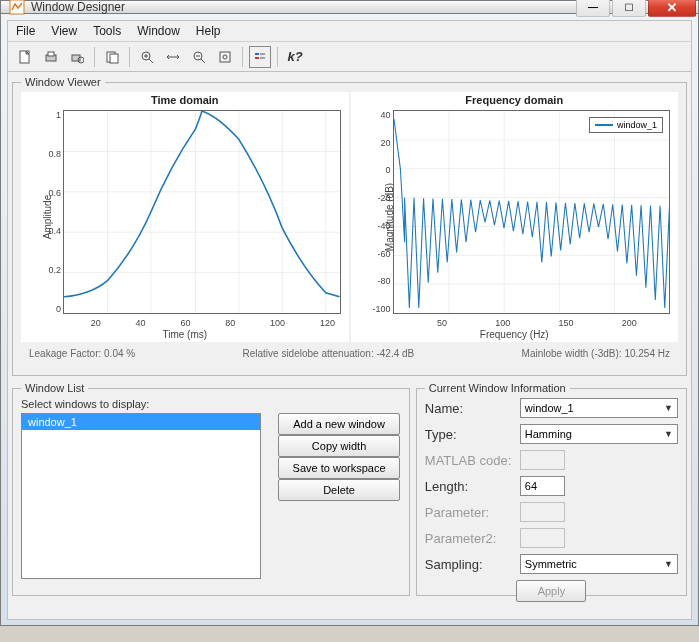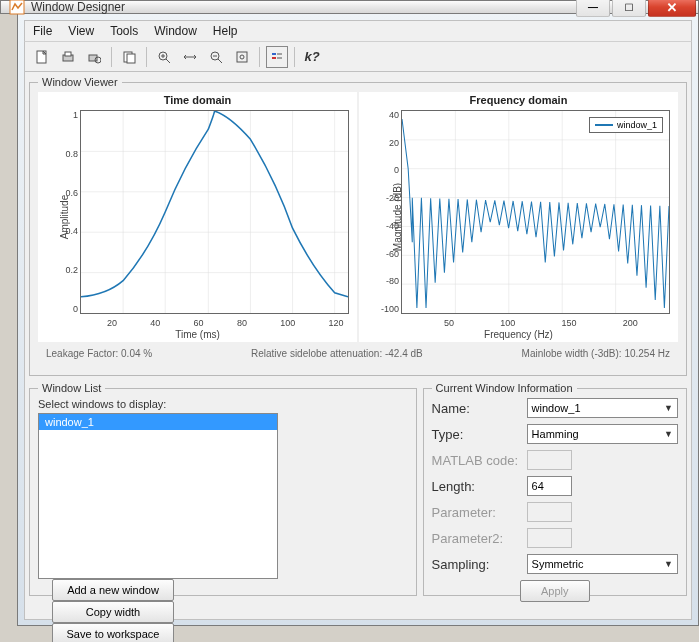--- a/index.html
+++ b/index.html
@@ -8,21 +8,21 @@
 
 .titlebar { height: 14px; background: linear-gradient(#fdfdfd, #e8e8e8 50%, #d8d8d8); border: 1px solid #7a7a7a; display: flex; align-items: center; padding: 0 2px 0 8px; }
 .titlebar .app-icon { width: 16px; height: 16px; margin-right: 6px; display: inline-flex; align-items: center; justify-content: center; }
 .titlebar .title-text { flex: 1; font-size: 12px; color: #333; }
 .winbtn { width: 34px; height: 20px; margin-left: 2px; display: flex; align-items: center; justify-content: center; border: 1px solid rgba(0,0,0,0.2); border-radius: 2px; background: linear-gradient(#f5f5f5,#e4e4e4); font-family: Arial; }
 .winbtn.min { font-size: 14px; }
 .winbtn.max { font-size: 10px; }
 .winbtn.close { width: 48px; background: linear-gradient(#f07a6a,#d9442e 50%,#c53222); color: #fff; font-weight: bold; font-size: 13px; }
 
 
-.chrome-inner { border: 1px solid #7a7a7a; border-top: none; height: 612px; padding: 6px; background: linear-gradient(#eef3f7,#d6e0ea); margin-left: 17px; }
+.chrome-inner { border: 1px solid #7a7a7a; border-top: none; height: 612px; padding: 6px; background: linear-gradient(#eef3f7,#d6e0ea); }
 
 
 .menubar { background: #f0f0f0; height: 22px; display: flex; align-items: center; padding: 0 8px; border: 1px solid #c0c0c0; border-bottom: 1px solid #d0d0d0; }
 .menubar span { margin-right: 16px; font-size: 12px; color: #222; }
 
 
 .toolbar { height: 30px; background: #f0f0f0; border: 1px solid #c0c0c0; border-top: none; display: flex; align-items: center; padding: 0 6px; gap: 4px; }
 .toolbar .tbtn { width: 22px; height: 22px; display: flex; align-items: center; justify-content: center; font-size: 13px; color: #333; }
 .toolbar .sep { width: 1px; height: 20px; background: #c0c0c0; margin: 0 2px; }
 

